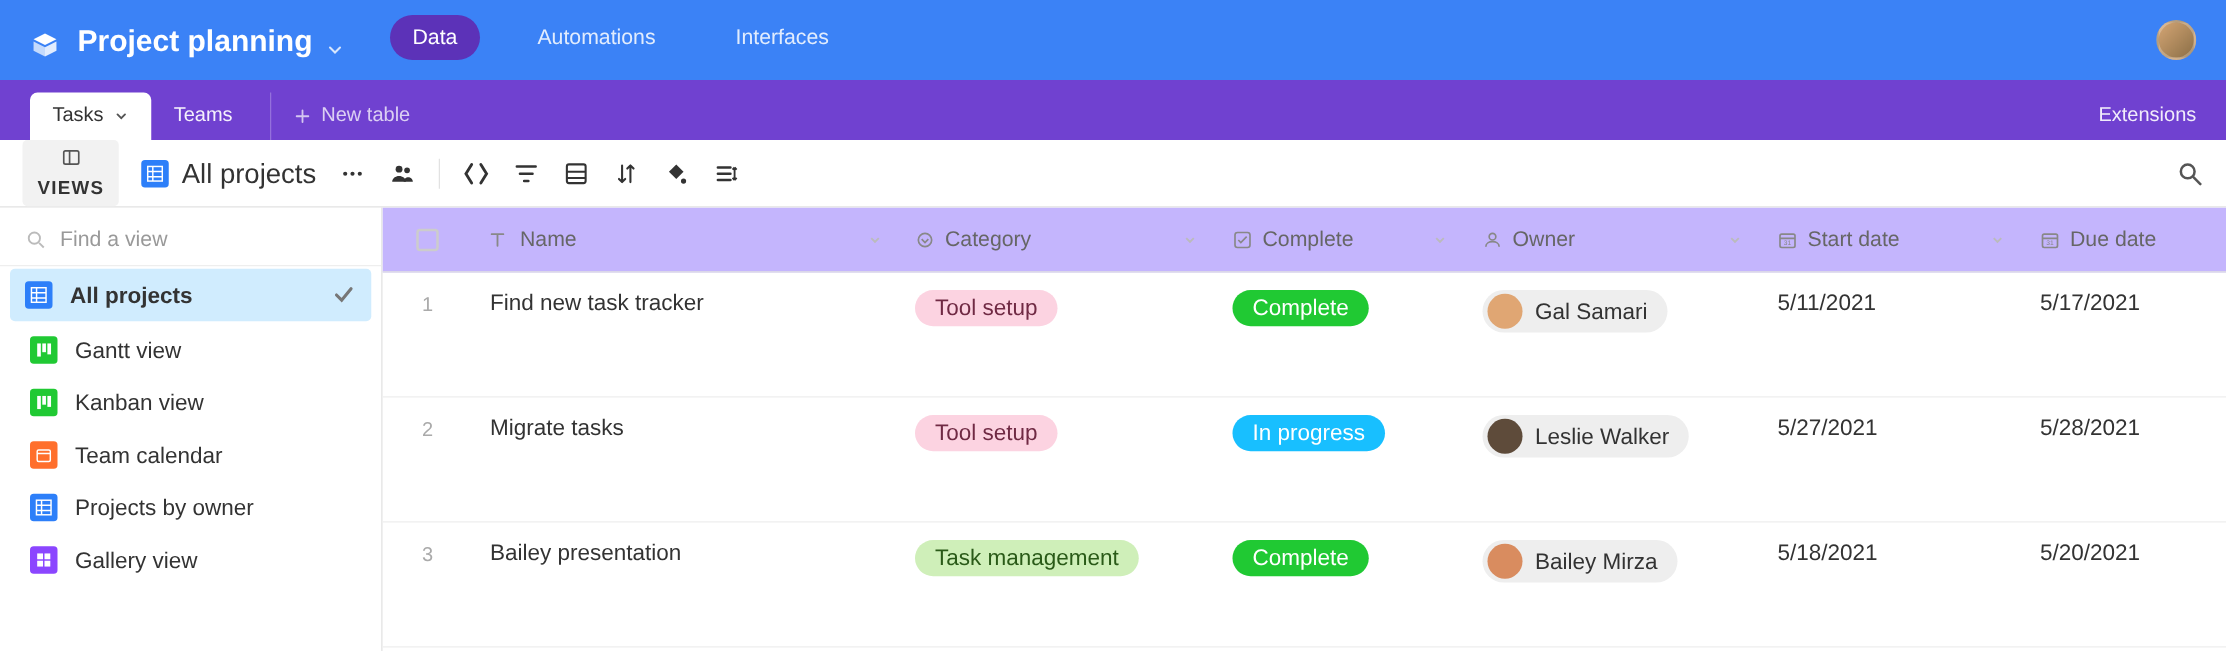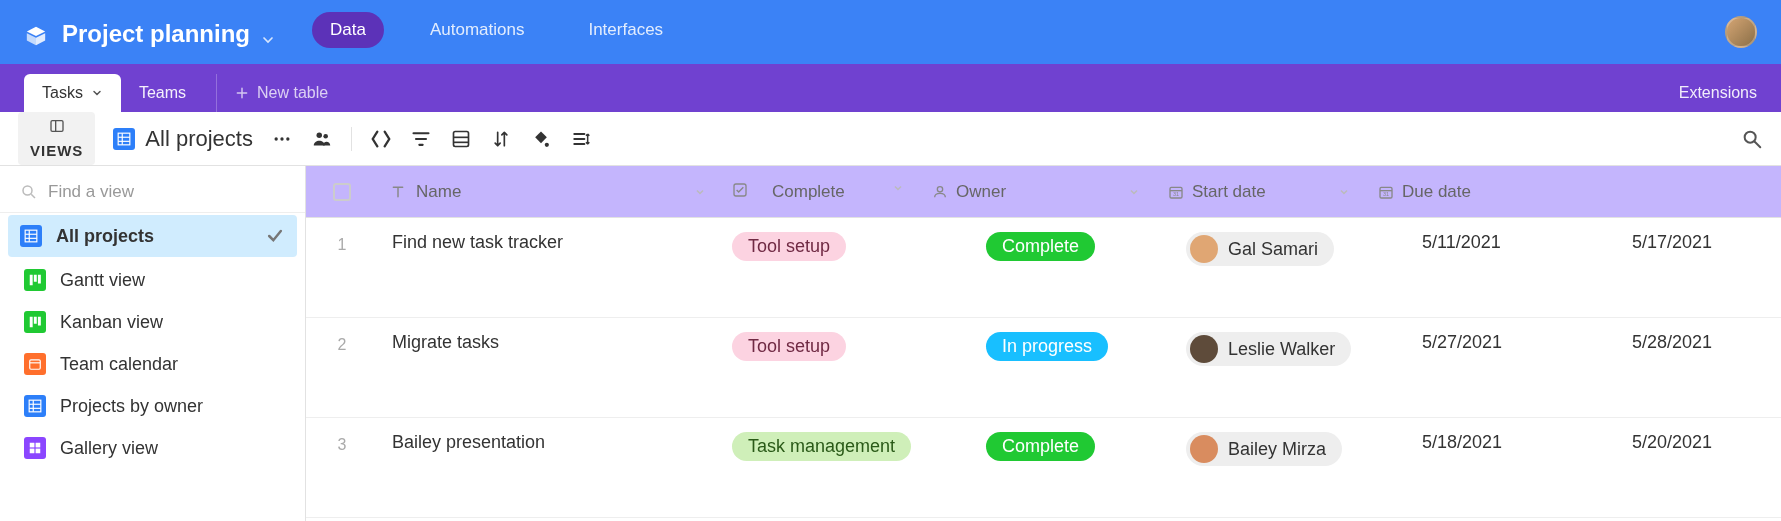--- a/index.html
+++ b/index.html
@@ -40,21 +40,21 @@
 .view-item.active { background:#d0ecfe; border-radius:4px; margin:2px 8px; padding:10px 12px; font-weight:600; }
 .view-icon { width:22px; height:22px; border-radius:3px; display:inline-flex; align-items:center; justify-content:center; color:#fff; flex-shrink:0; }
 .check-right { margin-left:auto; color:#888; }
 
 
 .table-wrap { flex:1; overflow:auto; }
 .header-row { display:flex; height:52px; background:#c4b5fd; border-bottom:1px solid #e2e2e2; align-items:center; color:#666; font-size:17px; }
 .col-check { width:72px; display:flex; align-items:center; justify-content:center; }
 .col-name { width:340px; padding:0 12px; display:flex; align-items:center; gap:10px; }
 .col-cat { width:254px; padding:0 14px; display:flex; align-items:center; gap:8px; }
-.col-complete { width:200px; padding:0 14px; display:flex; align-items:flex-start; gap:24px; }
+.col-complete { width:200px; padding:0 14px; display:flex; align-items:center; gap:8px; }
 .col-owner { width:236px; padding:0 14px; display:flex; align-items:center; gap:8px; }
 .col-start { width:210px; padding:0 14px; display:flex; align-items:center; gap:8px; }
 .col-due { width:160px; padding:0 14px; display:flex; align-items:center; gap:8px; }
 .hdr-drop { margin-left:auto; color:#bbb; }
 
 .data-row { display:flex; height:100px; border-bottom:1px solid #eee; align-items:flex-start; padding-top:14px; font-size:18px; color:#333; }
 .rownum { width:72px; text-align:center; color:#aaa; font-size:16px; padding-top:4px; }
 .cell { padding:0 14px; }
 
 .pill { display:inline-block; padding:4px 16px; border-radius:999px; font-size:18px; }
@@ -279,20 +279,32 @@
         <svg width="16" height="16" viewBox="0 0 24 24">
             <path d="M5 5h14M12 5v14" stroke="#888" stroke-width="2.2" stroke-linecap="round"></path>
           </svg>
         <span>Name</span>
         <span class="hdr-drop">
             <svg width="12" height="12" viewBox="0 0 24 24">
               <path d="M6 9l6 6 6-6" stroke="#bbb" stroke-width="3" fill="none"></path>
             </svg>
           </span>
       </div>
+      <div class="col-cat">
+        <svg width="16" height="16" viewBox="0 0 24 24">
+            <circle cx="12" cy="12" r="8" stroke="#888" stroke-width="2" fill="none"></circle>
+            <path d="M8 11l4 4 4-4" stroke="#888" stroke-width="2" fill="none"></path>
+          </svg>
+        <span>Category</span>
+        <span class="hdr-drop">
+            <svg width="12" height="12" viewBox="0 0 24 24">
+              <path d="M6 9l6 6 6-6" stroke="#bbb" stroke-width="3" fill="none"></path>
+            </svg>
+          </span>
+      </div>
       <div class="col-complete">
         <svg width="16" height="16" viewBox="0 0 24 24">
             <rect x="3" y="3" width="18" height="18" rx="3" stroke="#888" stroke-width="2" fill="none"></rect>
             <path d="M7 12l3 3 7-7" stroke="#888" stroke-width="2" fill="none"></path>
           </svg>
         <span>Complete</span>
         <span class="hdr-drop">
             <svg width="12" height="12" viewBox="0 0 24 24">
               <path d="M6 9l6 6 6-6" stroke="#bbb" stroke-width="3" fill="none"></path>
             </svg>

